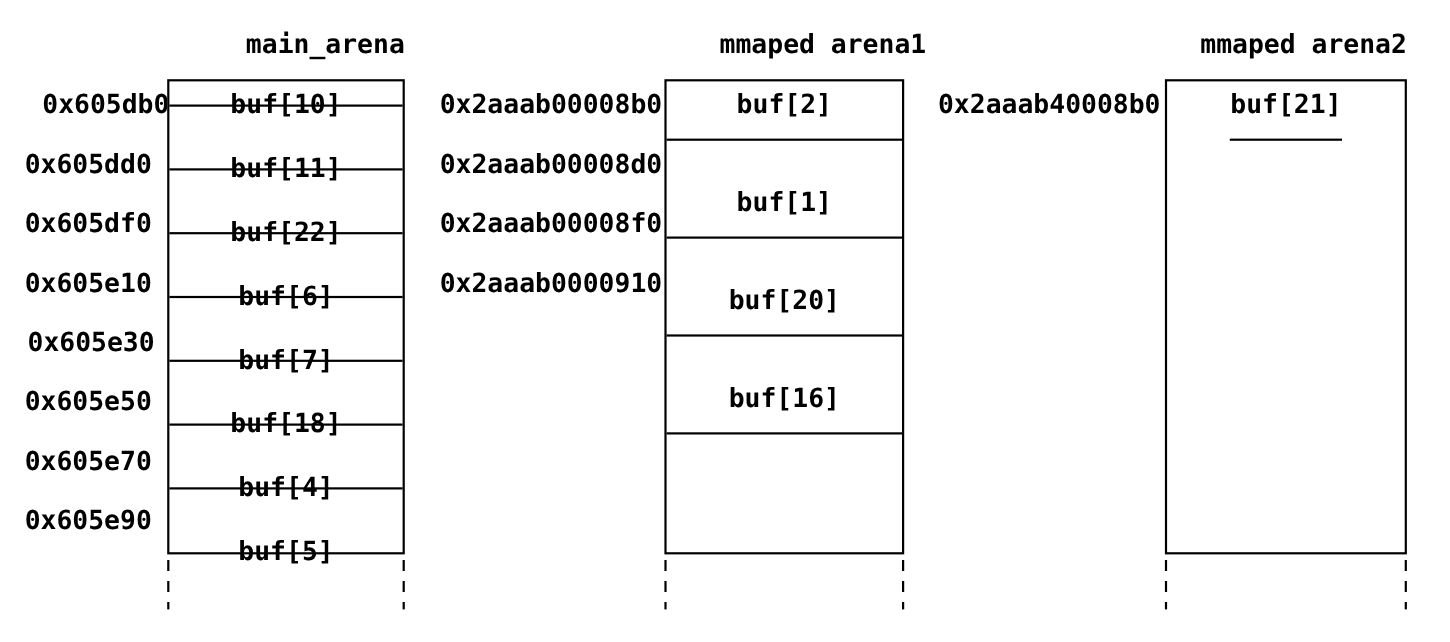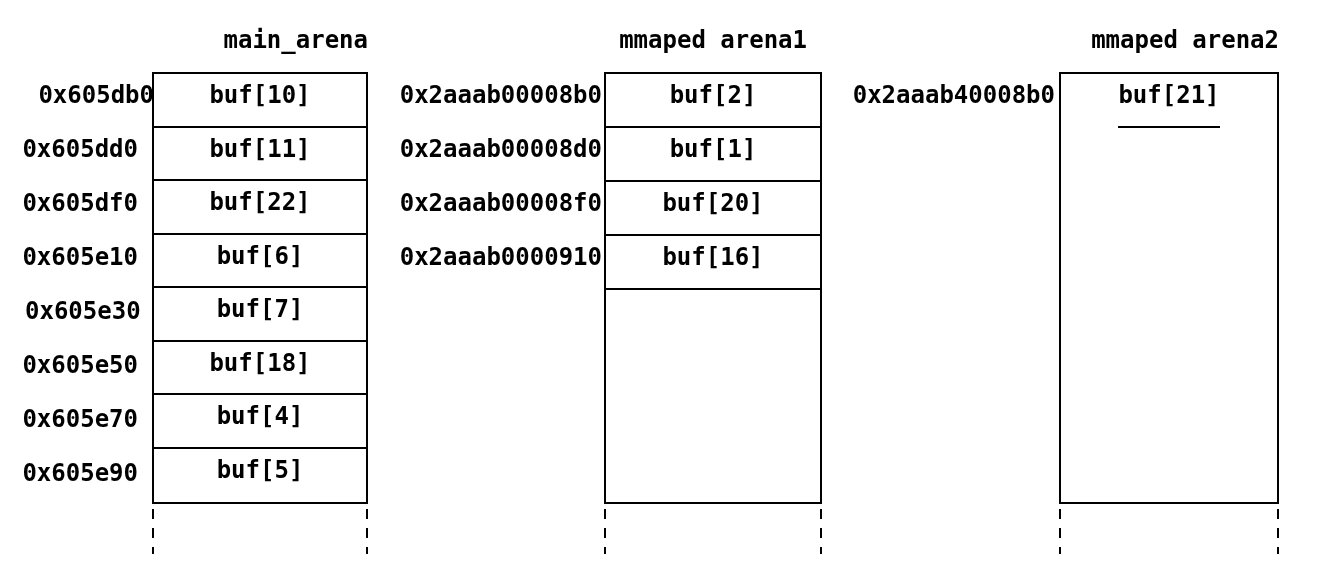--- a/index.html
+++ b/index.html
@@ -11,21 +11,21 @@
   }
   .stage { position:relative; width:1318px; height:584px; background:#fff; overflow:hidden; }
 
   .arena-title {
     position:absolute; top:26px; font-size:24px; text-align:right;
     white-space:pre; letter-spacing:0;
   }
   .box {
     position:absolute; top:72px; height:432px;
     border:2px solid #000; background:#fff;
-    display:flex; flex-direction:column;
+    display:flex; flex-direction:column;gap:35px;
   }
   .cell {
     height:54px; min-height:0;
     border-bottom:2px solid #000;
     text-align:center; padding-top:7px;
     font-size:24px; white-space:pre;
   }
   .box .cell:last-child { border-bottom:none; }
   .free { flex:1; border-bottom:none; }
   .addr {
@@ -59,21 +59,21 @@
     <div class="cell">buf[22]</div>
     <div class="cell">buf[6]</div>
     <div class="cell">buf[7]</div>
     <div class="cell">buf[18]</div>
     <div class="cell">buf[4]</div>
     <div class="cell">buf[5]</div>
   </div>
   <div class="vdash" style="left:152px;"></div>
   <div class="vdash" style="left:366px;"></div>
 
-  <div class="arena-title" style="left:589px;width:218px;">mmaped arena1</div>
+  <div class="arena-title" style="left:624px;width:218px;">mmaped arena1</div>
 
   <div class="addr" style="left:392px;width:210px;top:83px;">0x2aaab00008b0</div>
   <div class="addr" style="left:392px;width:210px;top:137px;">0x2aaab00008d0</div>
   <div class="addr" style="left:392px;width:210px;top:191px;">0x2aaab00008f0</div>
   <div class="addr" style="left:392px;width:210px;top:245px;">0x2aaab0000910</div>
 
   <div class="box" style="left:604px;width:218px;">
     <div class="cell">buf[2]</div>
     <div class="cell">buf[1]</div>
     <div class="cell">buf[20]</div>

